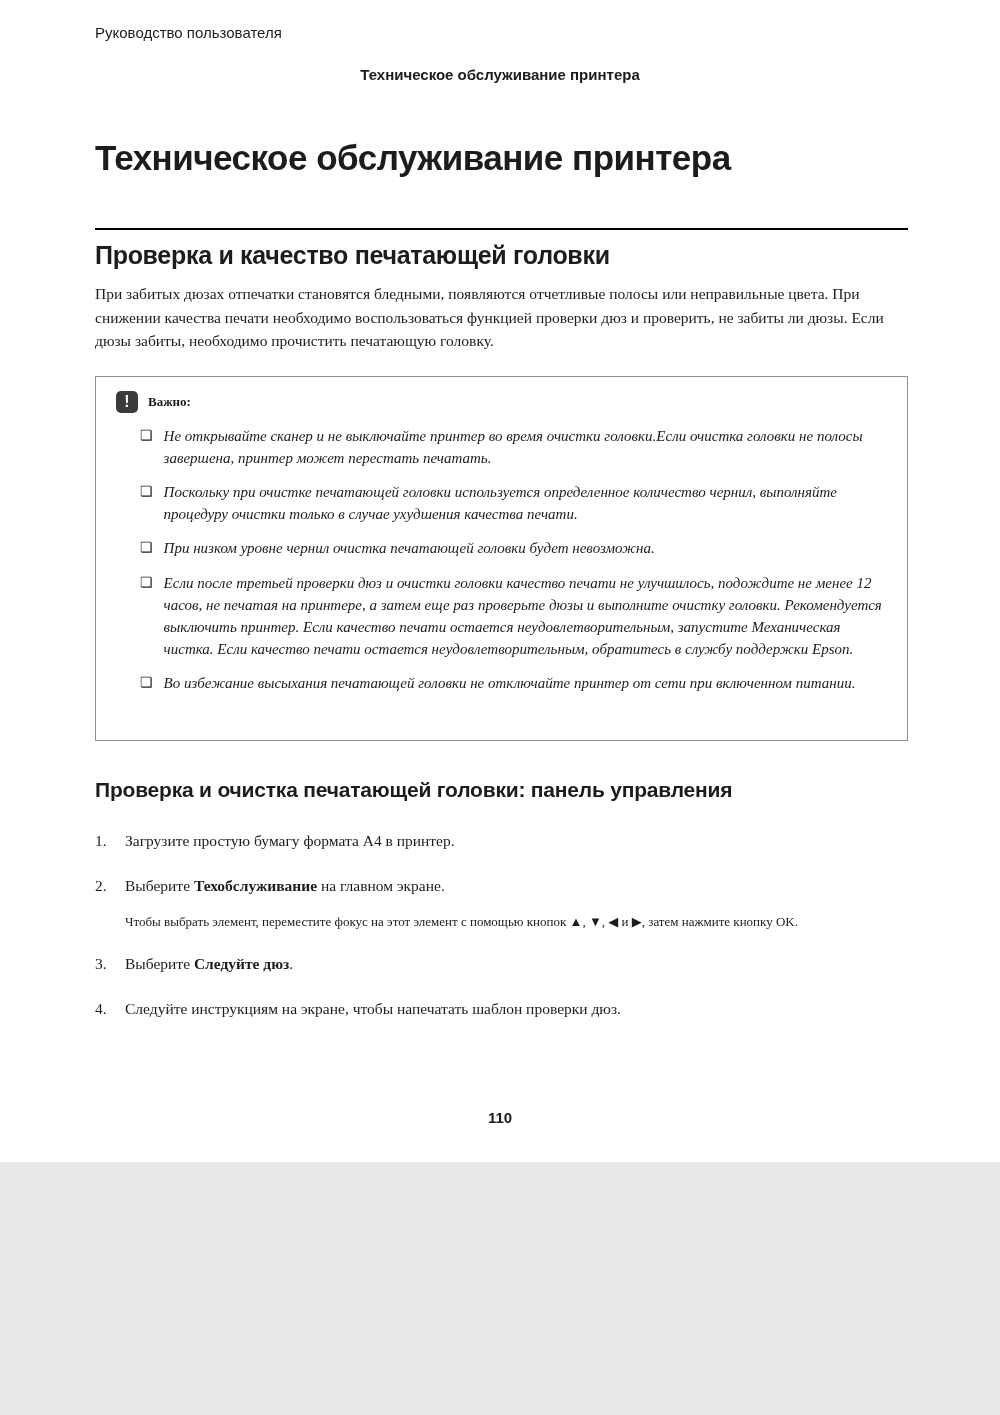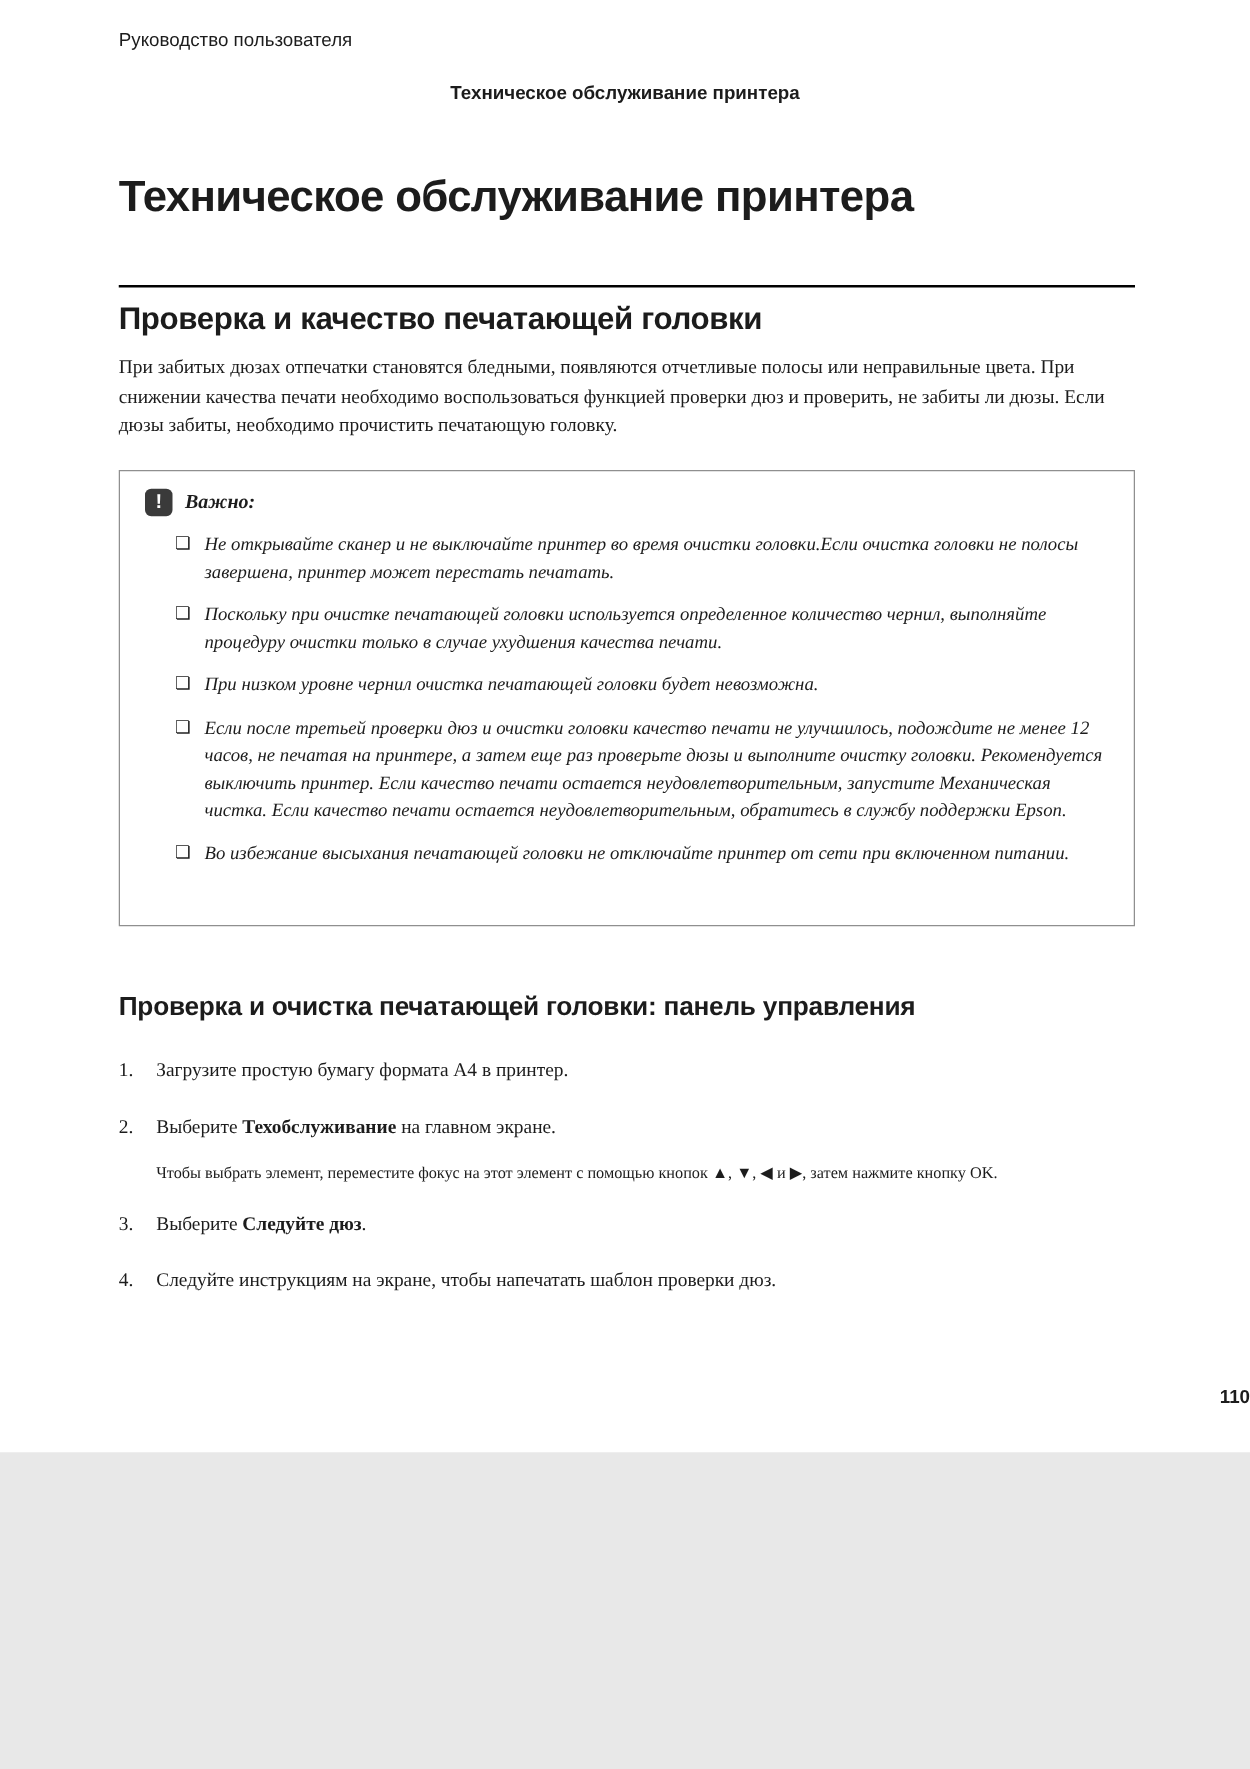--- a/index.html
+++ b/index.html
@@ -71,23 +71,22 @@
     color: #fff;
     font-family: "Liberation Sans", sans-serif;
     font-weight: bold;
     font-size: 16px;
     display: flex;
     align-items: center;
     justify-content: center;
     flex: 0 0 auto;
   }
   .important-label {
-    font-size: 16px;
-    font-weight: bold;
-    font-style: italic;
+    font-size: 13px;
+    font-weight: bold;
     text-align: center;
   }
   .important-list {
     margin: 10px 0 0 24px;
   }
   .important-item {
     display: flex;
     gap: 11px;
     margin-top: 12px;
     font-size: 15px;
@@ -109,21 +108,21 @@
     font-weight: bold;
     color: #d81f1f;
     letter-spacing: 0.5px;
     pointer-events: none;
   }
   .subsection-heading {
     font-family: "Liberation Sans", sans-serif;
     font-size: 21px;
     font-weight: bold;
     letter-spacing: -0.2px;
-    margin: 52px 0 0 0;
+    margin: 36px 0 0 0;
     line-height: 1.25;
   }
   .steps { margin-top: 26px; }
   .step {
     display: flex;
     gap: 0;
     margin-top: 21px;
     font-size: 15.5px;
     line-height: 1.5;
   }
@@ -132,21 +131,21 @@
   }
   .step .step-body { flex: 1; }
   .step-note {
     margin: 15px 0 0 30px;
     font-size: 13px;
     line-height: 1.5;
   }
   .page-number {
     position: absolute;
     bottom: 36px; left: 0; right: 0;
-    text-align: right;
+    text-align: center;
     font-family: "Liberation Sans", sans-serif;
     font-size: 15px;
     font-weight: bold;
   }
 </style>
 </head>
 <body>
 
 <div class="page">
 

